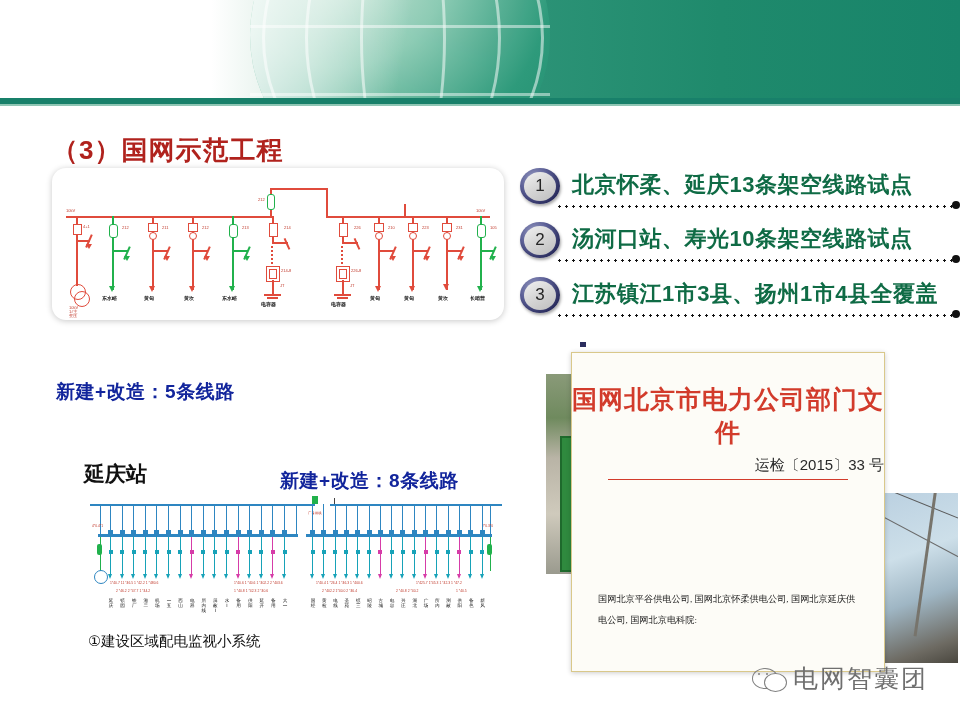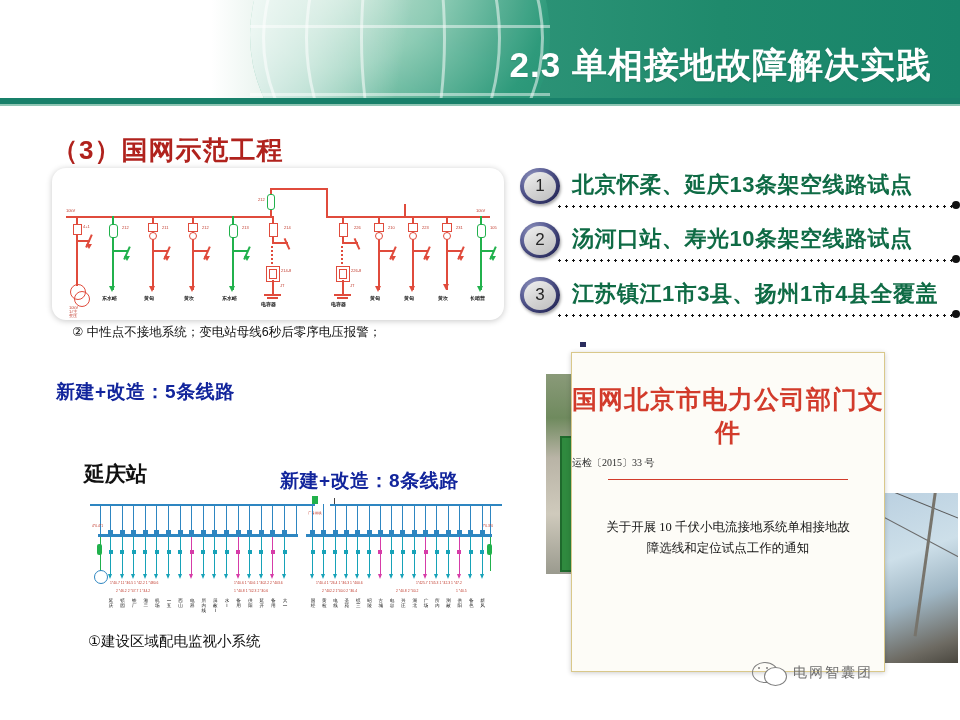--- a/index.html
+++ b/index.html
@@ -144,22 +144,22 @@
   .doc{
     position:absolute;left:571px;top:352px;width:312px;height:318px;
     background:#fdfcf7;border:1.5px solid #d9c88a;box-shadow:0 1px 5px rgba(0,0,0,.2);
   }
   .doc-head{
     position:absolute;left:0;right:0;top:30px;text-align:center;
     font-family:"Liberation Serif","DejaVu Serif",serif;
     font-size:25px;font-weight:bold;color:#d23b2b;letter-spacing:1px;
   }
   .doc-no{
-    position:absolute;left:0;right:0;top:103px;text-align:left;
-    font-family:Liberation Serif, serif;font-size:10px;color:#2a2a2a;
+    position:absolute;left:0;right:0;top:103px;text-align:right;
+    font-family:Liberation Sans, sans-serif;font-size:15px;color:#2a2a2a;
   }
   .doc-line{position:absolute;left:36px;top:126px;width:240px;height:1.4px;background:#d23b2b;}
   .doc-title{
     position:absolute;left:34px;right:34px;top:164px;text-align:center;
     font-family:"Liberation Serif","DejaVu Serif",serif;
     font-size:12.5px;color:#151515;line-height:21px;
   }
   .doc-body{
     position:absolute;left:26px;right:24px;top:236px;
     font-family:"Liberation Serif","DejaVu Serif",serif;
@@ -169,36 +169,35 @@
   .wm{position:absolute;left:752px;top:662px;display:flex;align-items:center;gap:7px;}
   .wm-icon{position:relative;width:34px;height:22px;}
   .wm-icon .b1{
     position:absolute;left:0;top:0;width:24px;height:19px;border:1.6px solid #7f7f7f;border-radius:50%;background:transparent;
   }
   .wm-icon .b2{
     position:absolute;left:12px;top:5px;width:21px;height:17px;border:1.6px solid #7f7f7f;border-radius:50%;background:#fff;
   }
   .wm-icon .e1,.wm-icon .e2{position:absolute;width:2.4px;height:2.4px;border-radius:50%;background:#7f7f7f;}
   .wm-icon .e1{left:6px;top:5px;} .wm-icon .e2{left:14px;top:5px;}
-  .wm-text{font-size:14px;color:#6f6f6f;letter-spacing:2px;white-space:nowrap;}
+  .wm-text{font-size:25px;color:#6f6f6f;letter-spacing:2px;white-space:nowrap;}
 </style>
 </head>
 <body>
 
 <div class="header">
   <div class="header-bg"></div>
   <div class="globe">
     <div class="par p2"></div>
       <div class="par p3"></div>
     <div class="mer m1"></div>
       <div class="mer m2"></div>
       <div class="mer m3"></div>
   </div>
   <div class="globe-mask"></div>
-  <div class="header-title">2.3 单相接地故障解决实践</div>
 </div>
 <div class="header-rule"></div>
 <div class="header-rule2"></div>
 
 <div class="sec-title">（3）国网示范工程</div>
 
 <div class="card-hr">
   <div class="diagram">
 
     <div class="bus" style="left:14px;top:48px;width:206px;"></div>
@@ -332,21 +331,20 @@
     <div class="lbl" style="left:438px;top:58px;">105</div>
     <div class="wireg" style="left:428px;top:82px;width:14px;height:1.5px;"></div>
     <div class="wireg" style="left:440px;top:78px;width:1.5px;height:14px;transform:rotate(24deg);"></div>
     <div style="position:absolute;left:438px;top:88px;width:0;height:0;border-left:3px solid transparent;border-right:3px solid transparent;border-top:5px solid #21b14c;"></div>
     <div style="position:absolute;left:425px;top:118px;width:0;height:0;border-left:3.5px solid transparent;border-right:3.5px solid transparent;border-top:6px solid #21b14c;"></div>
     <div class="lblb" style="left:418px;top:128px;">长哨营</div>
   </div>
 </div>
 
 <div class="notes-hr">
-  <div>② 中性点不接地系统；变电站母线6秒后零序电压报警；</div>
 </div>
 <div class="blue-label bl1">新建+改造：5条线路</div>
 
 <div class="blue-label bl2">新建+改造：8条线路</div>
 <div class="yq-title">延庆站</div>
 
 <div class="card-yq">
 
   <div class="yqbus" style="left:6px;top:14px;width:224px;"></div>
   <div class="yqbus" style="left:246px;top:14px;width:172px;"></div>
@@ -615,21 +613,21 @@
 <div class="photo-right">
   <div class="wirea"></div>
     <div class="wireb"></div>
     <div class="pole"></div>
 </div>
 <div class="doc-dots"></div>
 <div class="doc">
   <div class="doc-head">国网北京市电力公司部门文件</div>
   <div class="doc-no">运检〔2015〕33 号</div>
   <div class="doc-line"></div>
-  <div class="doc-title">关于开展 10 千伏小电流接地系统单相接地故障选线和定位试点工作的通知</div>
+  <div class="doc-body">国网北京平谷供电公司, 国网北京怀柔供电公司, 国网北京延庆供电公司, 国网北京电科院:</div>
 </div>
 
 <div class="wm">
   <div class="wm-icon">
     <div class="b1"></div>
       <div class="e1"></div>
       <div class="e2"></div>
       <div class="b2"></div>
   </div>
   <div class="wm-text">电网智囊团</div>

